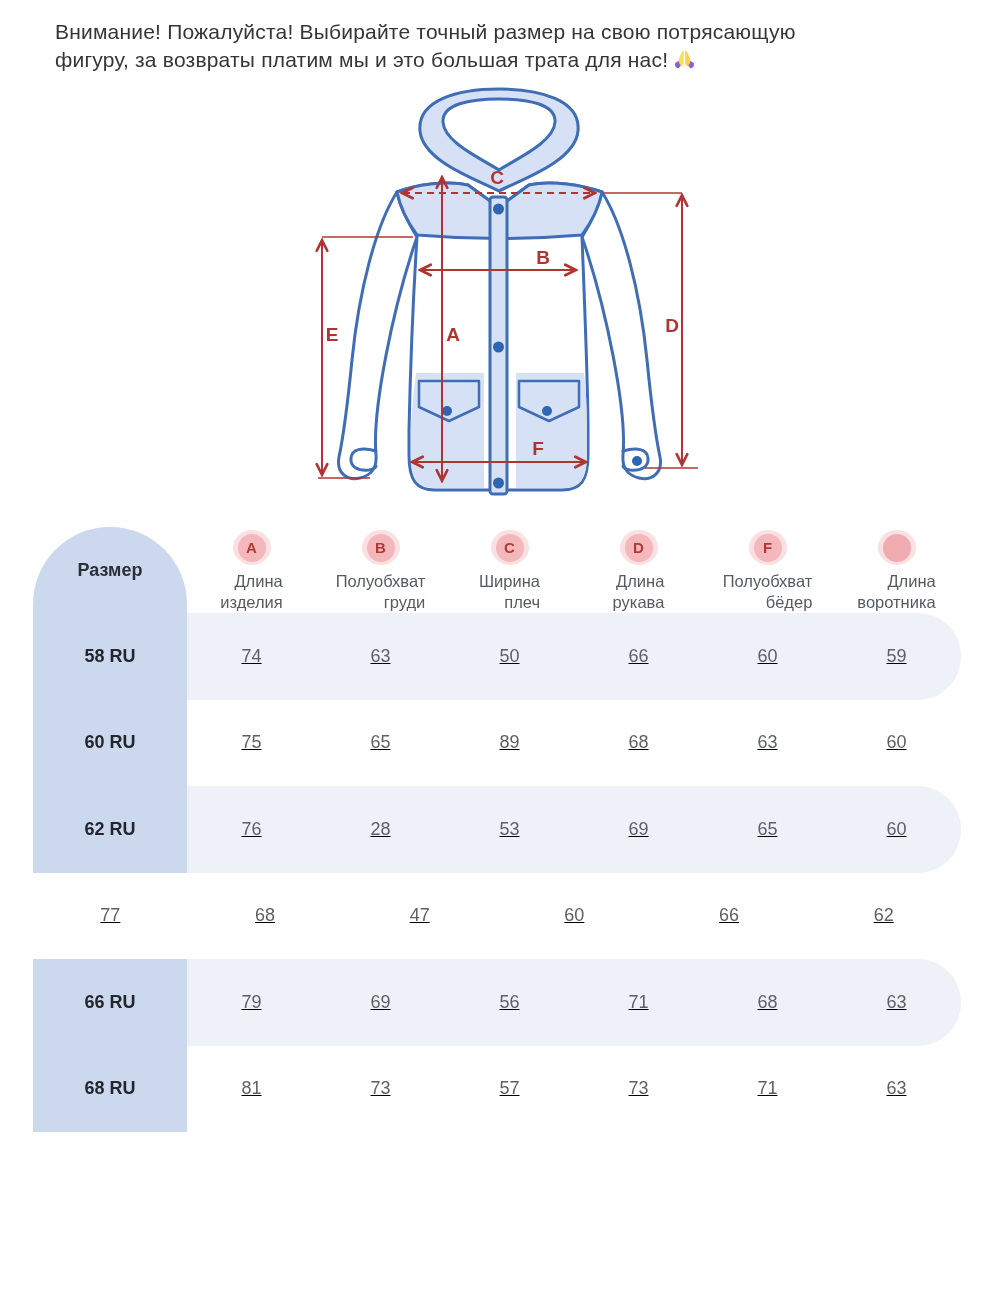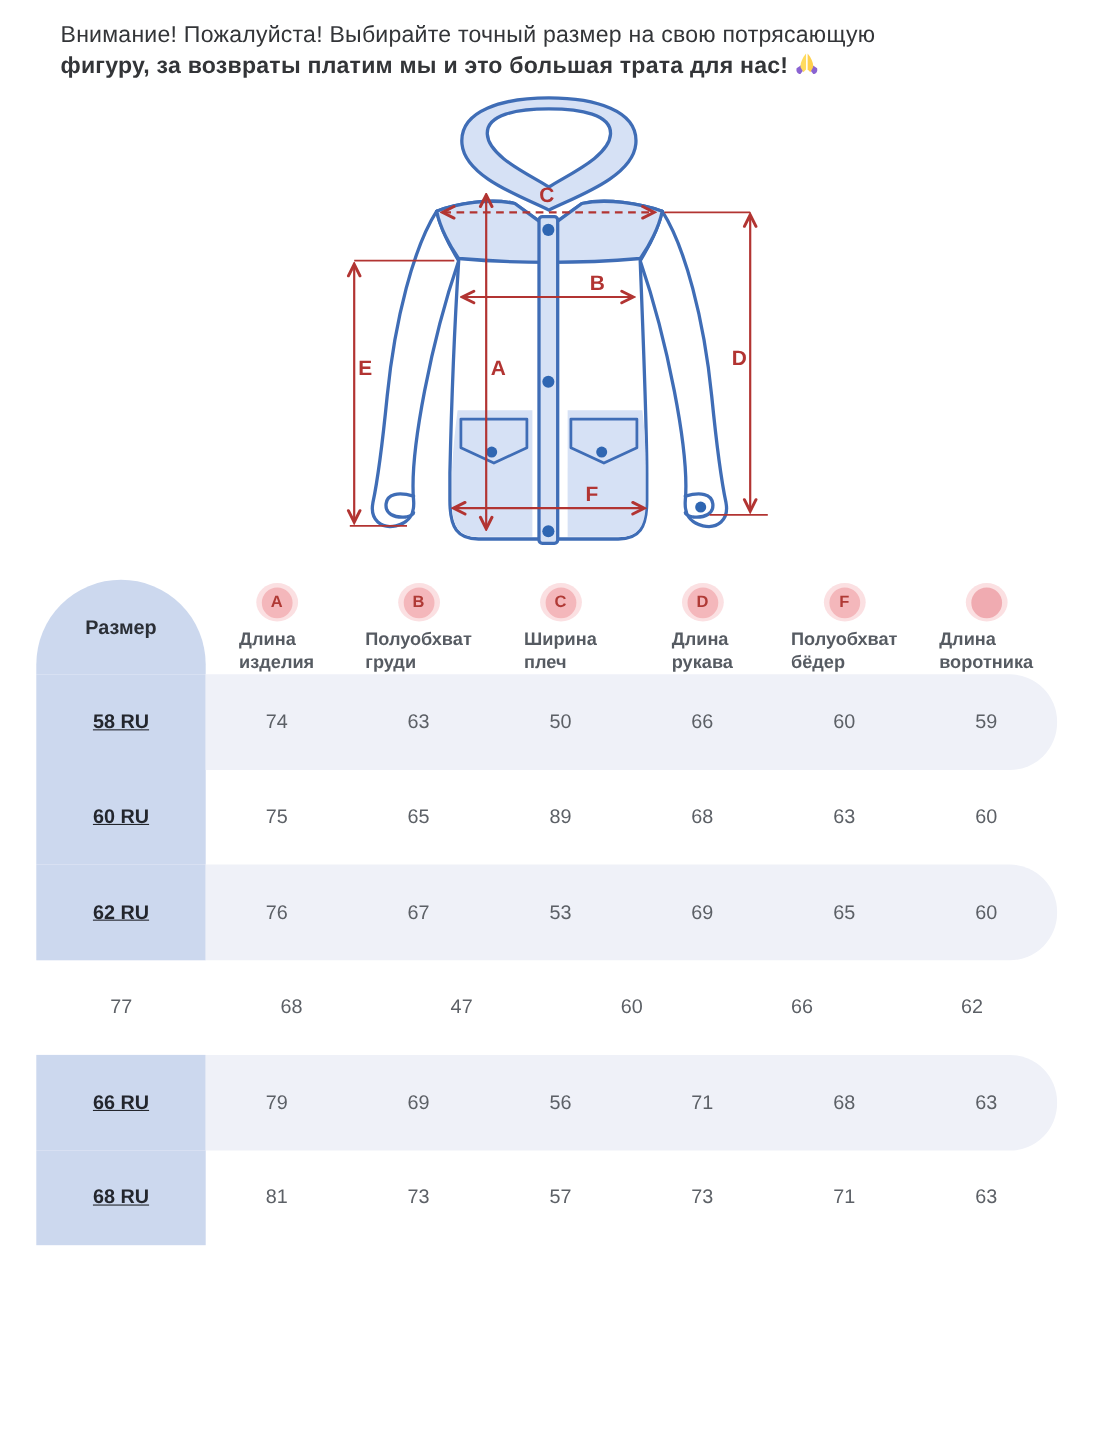--- a/index.html
+++ b/index.html
@@ -3,21 +3,21 @@
 <meta charset="utf-8">
 <style>
   * { margin:0; padding:0; box-sizing:border-box; }
   html,body { background:#ffffff; }
   body { font-family:"Liberation Sans", sans-serif; }
   .page { position:relative; width:1000px; height:1300px; background:#ffffff; overflow:hidden; }
 
   
   .warning { position:absolute; left:55px; top:18px; width:900px;
              font-size:21px; line-height:27.5px; color:#333538; letter-spacing:.2px; }
-  .warning .l2-wrap { white-space:nowrap;font-weight:bold; }
+  .warning .l2-wrap { white-space:nowrap; }
   .emoji-svg { display:inline-block; width:21px; height:24px; vertical-align:-4px; margin-left:6px; }
 
   
   .figure { position:absolute; left:300px; top:85px; width:400px; height:420px; }
   .figure text { font-family:"Liberation Sans", sans-serif; font-weight:bold; font-size:19px; fill:#b23432; }
 
   
   .size-table { position:absolute; left:33px; top:527px; width:928px; }
   .thead { display:flex; height:86px; }
   .size-head { width:154px; background:#ccd8ee; border-radius:77px 77px 0 0;
@@ -25,26 +25,26 @@
                font-weight:700; font-size:18px; color:#2b2f36;text-align:center; }
   .hcells { flex:1; display:flex; }
   .hcell { flex:1; display:flex; flex-direction:column; align-items:center; padding-top:3px; }
   .circle-outer { width:38px; height:38px; border-radius:50%; background:#fbe0e2;
                   display:flex; align-items:center; justify-content:center; }
   .circle-inner { width:28px; height:28px; border-radius:50%; background:#f4b7bb;
                   display:flex; align-items:center; justify-content:center;
                   font-weight:700; font-size:15px; color:#b03a36; }
   .hcell:last-child .circle-inner { background:#f0abb1; }
   .hlabel { margin-top:6px; font-size:16.5px; line-height:21px; color:#565b62;
-            text-align:left; white-space:pre-line;font-weight:bold; }
+            text-align:right; white-space:pre-line; }
 
   .trow { display:flex; height:86.5px; }
   .size-cell { width:154px; background:#ccd8ee; display:flex; align-items:center; justify-content:center;
-               font-weight:700; font-size:18px; color:#23262d;text-decoration:underline; }
-  .cells { flex:1; display:flex; align-items:center; }
+               font-weight:700; font-size:18px; color:#23262d; }
+  .cells { flex:1; display:flex; align-items:center;text-decoration:underline; }
   .trow.striped .cells { background:#eff1f8; border-radius:0 43px 43px 0; }
   .cell { flex:1; text-align:center; font-size:18px; color:#5c6066; }
 </style>
 </head>
 <body>
 
 <div class="page">
 
   <div class="warning">
     <div>Внимание! Пожалуйста! Выбирайте точный размер на свою потрясающую</div>
@@ -187,21 +187,21 @@
         <div class="cell">68</div>
         <div class="cell">63</div>
         <div class="cell">60</div>
       </div>
     </div>
 
     <div class="trow striped">
       <div class="size-cell">62 RU</div>
       <div class="cells">
         <div class="cell">76</div>
-        <div class="cell">67</div>
+        <div class="cell">28</div>
         <div class="cell">53</div>
         <div class="cell">69</div>
         <div class="cell">65</div>
         <div class="cell">60</div>
       </div>
     </div>
 
     <div class="trow">
       <div class="cells">
         <div class="cell">77</div>

